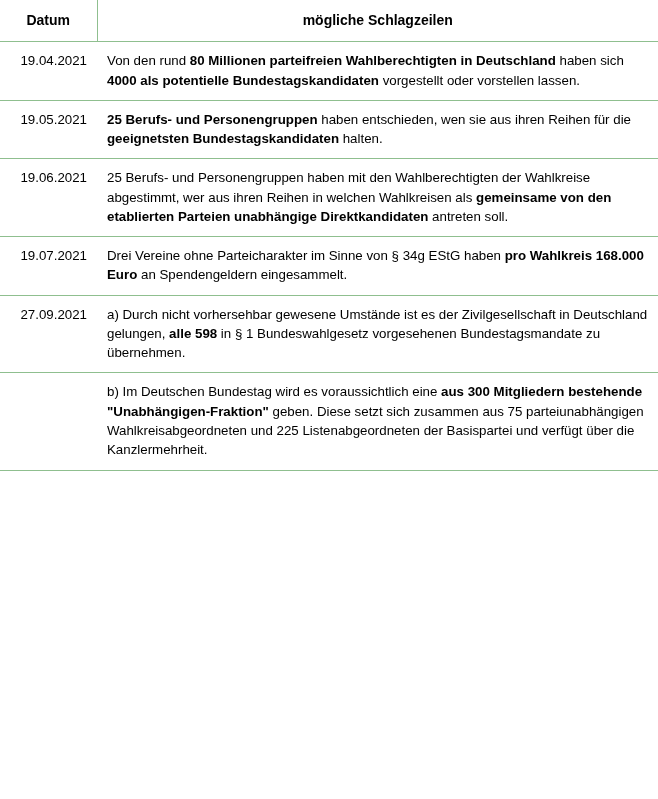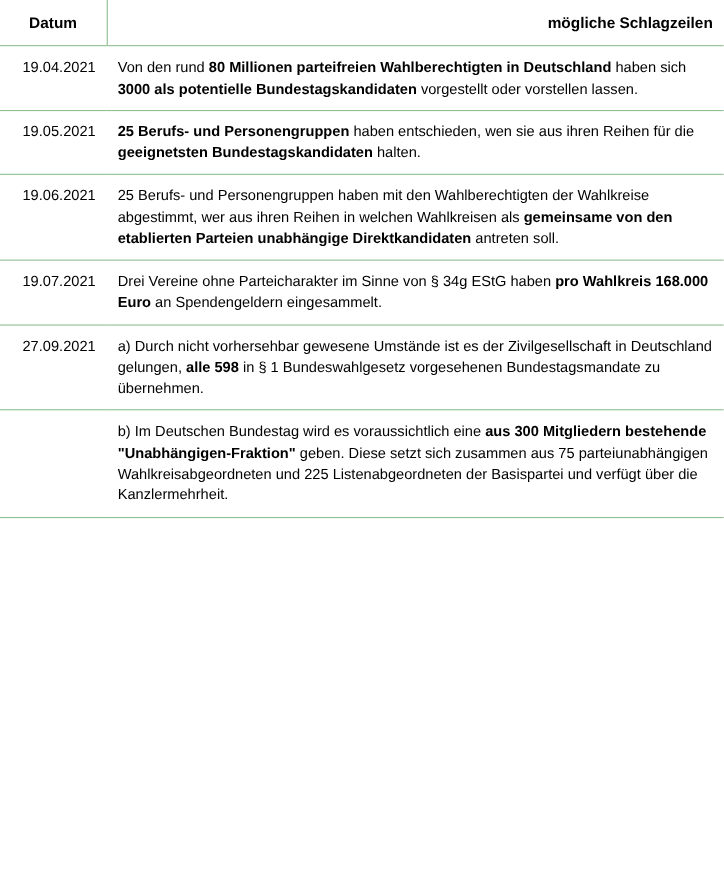--- a/index.html
+++ b/index.html
@@ -39,21 +39,21 @@
     border-bottom: 1px solid #8fbf8f;
     font-weight: bold;
     font-size: 14px;
     padding-top: 10px;
     padding-bottom: 11px;
   }
   thead th.head-datum {
     text-align: center;
   }
   thead th.head-text {
-    text-align: right;
+    text-align: center;
   }
   td.datum {
     text-align: right;
     white-space: nowrap;
     padding-right: 9px;
     padding-left: 4px;
     margin-left: 36px;
   }
   td.text {
     text-align: left;
@@ -86,21 +86,21 @@
     <thead>
       <tr>
         <th class="head-datum">Datum</th>
         <th class="head-text">mögliche Schlagzeilen</th>
       </tr>
     </thead>
     <tbody id="table-body">
         <tr>
           <td class="datum">19.04.2021</td>
           <td class="text">
-            <span class="rich"><span>Von den rund </span><b>80 Millionen parteifreien Wahlberechtigten in Deutschland</b><span> haben sich </span><b>3000 als potentielle Bundestagskandidaten</b><span> vorgestellt oder vorstellen lassen.</span></span>
+            <span class="rich"><span>Von den rund </span><b>80 Millionen parteifreien Wahlberechtigten in Deutschland</b><span> haben sich </span><b>4000 als potentielle Bundestagskandidaten</b><span> vorgestellt oder vorstellen lassen.</span></span>
           </td>
         </tr>
         <tr>
           <td class="datum">19.05.2021</td>
           <td class="text">
             <span class="rich"><b>25 Berufs- und Personengruppen</b><span> haben entschieden, wen sie aus ihren Reihen für die </span><b>geeignetsten Bundestagskandidaten</b><span> halten.</span></span>
           </td>
         </tr>
         <tr>
           <td class="datum">19.06.2021</td>

